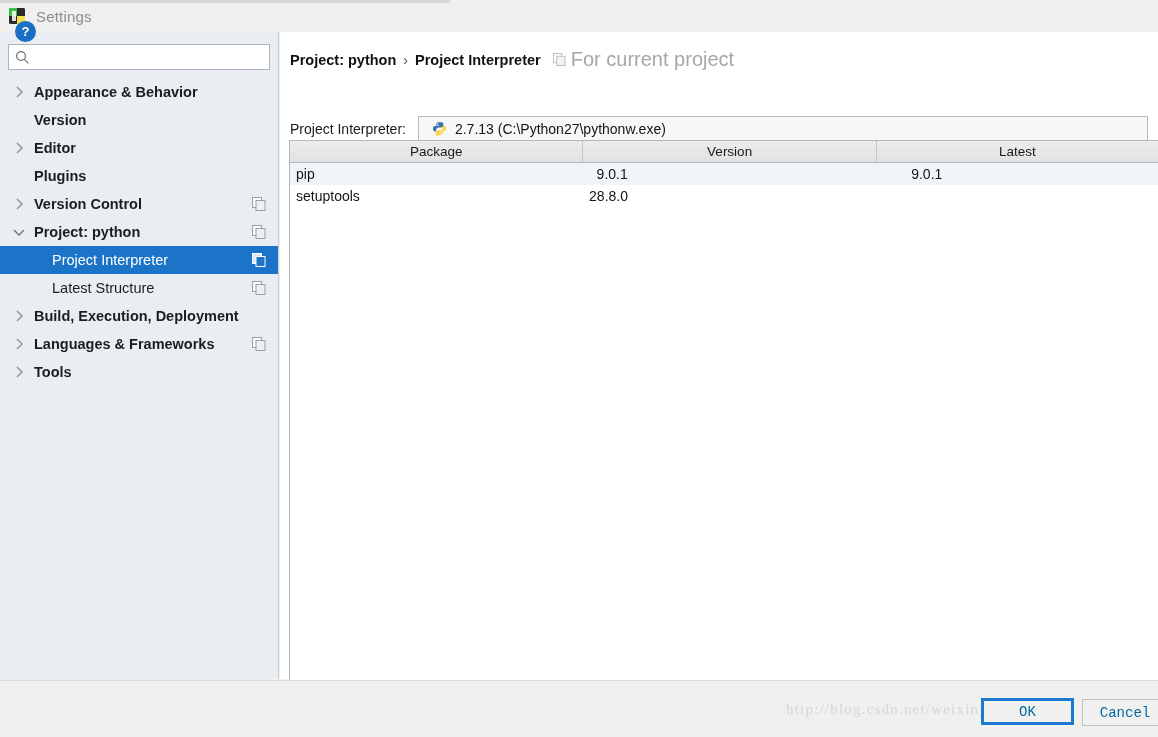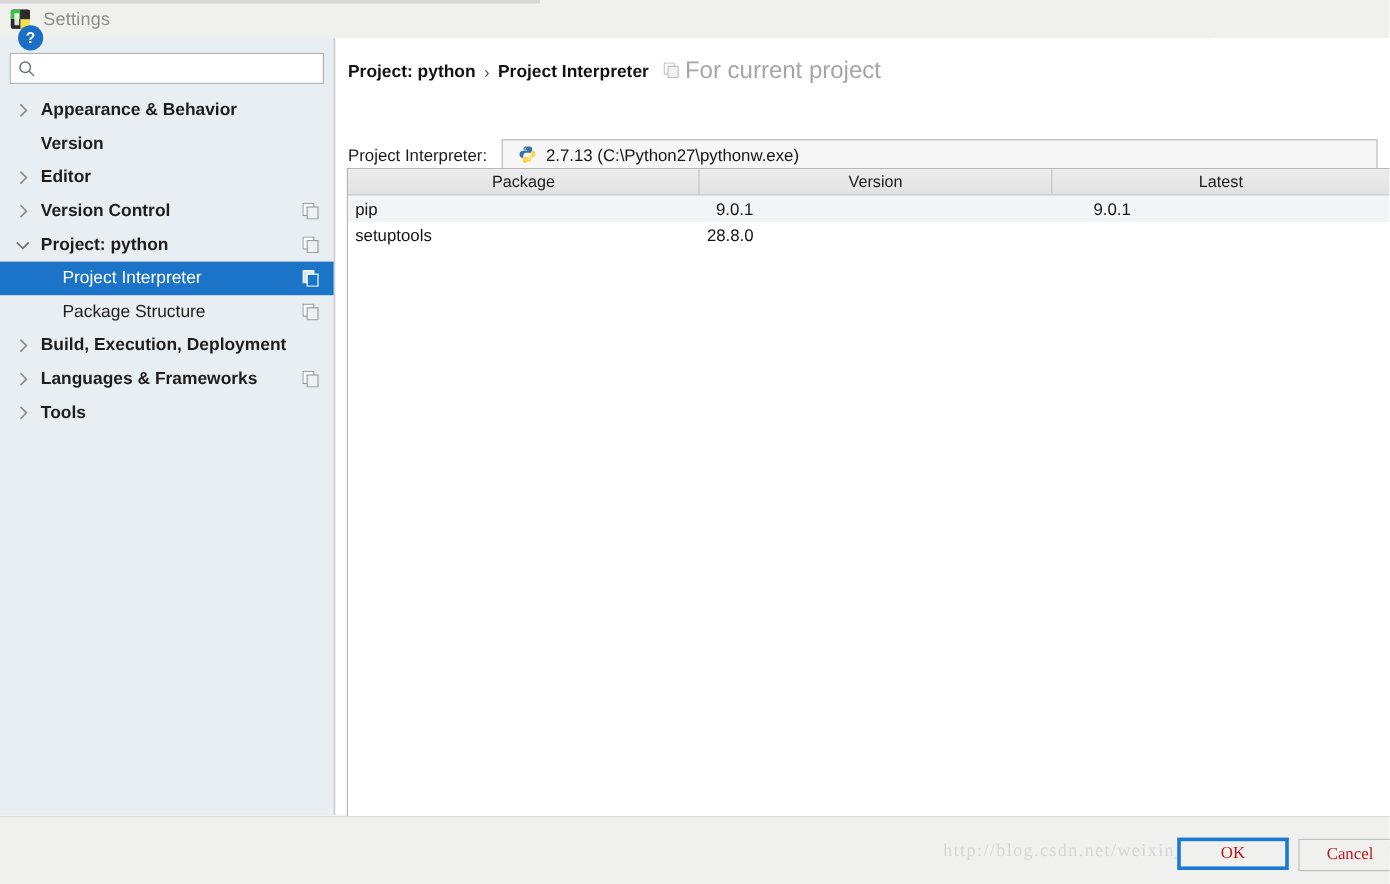--- a/index.html
+++ b/index.html
@@ -269,23 +269,23 @@
     color: #d6d6d6;
     letter-spacing: 1.2px;
     white-space: nowrap;
     pointer-events: none;
   }
   .btn {
     position: absolute;
     height: 27px;
     background: #f0f0ee;
     border: 1px solid #c2c2c0;
-    font-family: Liberation Serif, serif;
+    font-family: Liberation Mono, monospace;
     font-size: 14px;
-    color: #b91c1c;
+    color: #0369a1;
     display: flex;
     align-items: center;
     justify-content: center;
     cursor: pointer;
   }
   .btn-ok {
     left: 981px; top: 698px;
     width: 93px;
     border: 3px solid #1b7ad0;
     background: #f0f0ee;
@@ -342,20 +342,23 @@
 
       <div class="tree-row lvl0 bold">
         <span class="tree-arrow">
           <svg width="9" height="12" viewBox="0 0 9 12">
               <path d="M2 1 L7 6 L2 11" fill="none" stroke="#8b9096" stroke-width="1.4"></path>
             </svg>
         </span>
         <span class="tree-label">Editor</span>
       </div>
 
+      <div class="tree-row lvl0 bold">
+        <span class="tree-label">Plugins</span>
+      </div>
 
       <div class="tree-row lvl0 bold">
         <span class="tree-arrow">
           <svg width="9" height="12" viewBox="0 0 9 12">
               <path d="M2 1 L7 6 L2 11" fill="none" stroke="#8b9096" stroke-width="1.4"></path>
             </svg>
         </span>
         <span class="tree-label">Version Control</span>
         <span class="copy-icon">
           <svg width="14" height="14" viewBox="0 0 14 14">
@@ -384,21 +387,21 @@
         <span class="tree-label">Project Interpreter</span>
         <span class="copy-icon">
           <svg width="14" height="14" viewBox="0 0 14 14">
             <rect x="0.5" y="0.5" width="9" height="10" fill="#d9e7f5" stroke="#ffffff"></rect>
             <rect x="4" y="3.5" width="9" height="10" fill="#1b74c8" stroke="#ffffff"></rect>
           </svg>
         </span>
       </div>
 
       <div class="tree-row lvl1">
-        <span class="tree-label">Package Structure</span>
+        <span class="tree-label">Latest Structure</span>
         <span class="copy-icon">
           <svg width="14" height="14" viewBox="0 0 14 14">
             <rect x="0.5" y="0.5" width="9" height="10" fill="#fbfcfd" stroke="#9aa0a6"></rect>
             <rect x="4" y="3.5" width="9" height="10" fill="#eef1f4" stroke="#9aa0a6"></rect>
           </svg>
         </span>
       </div>
 
       <div class="tree-row lvl0 bold">
         <span class="tree-arrow">

